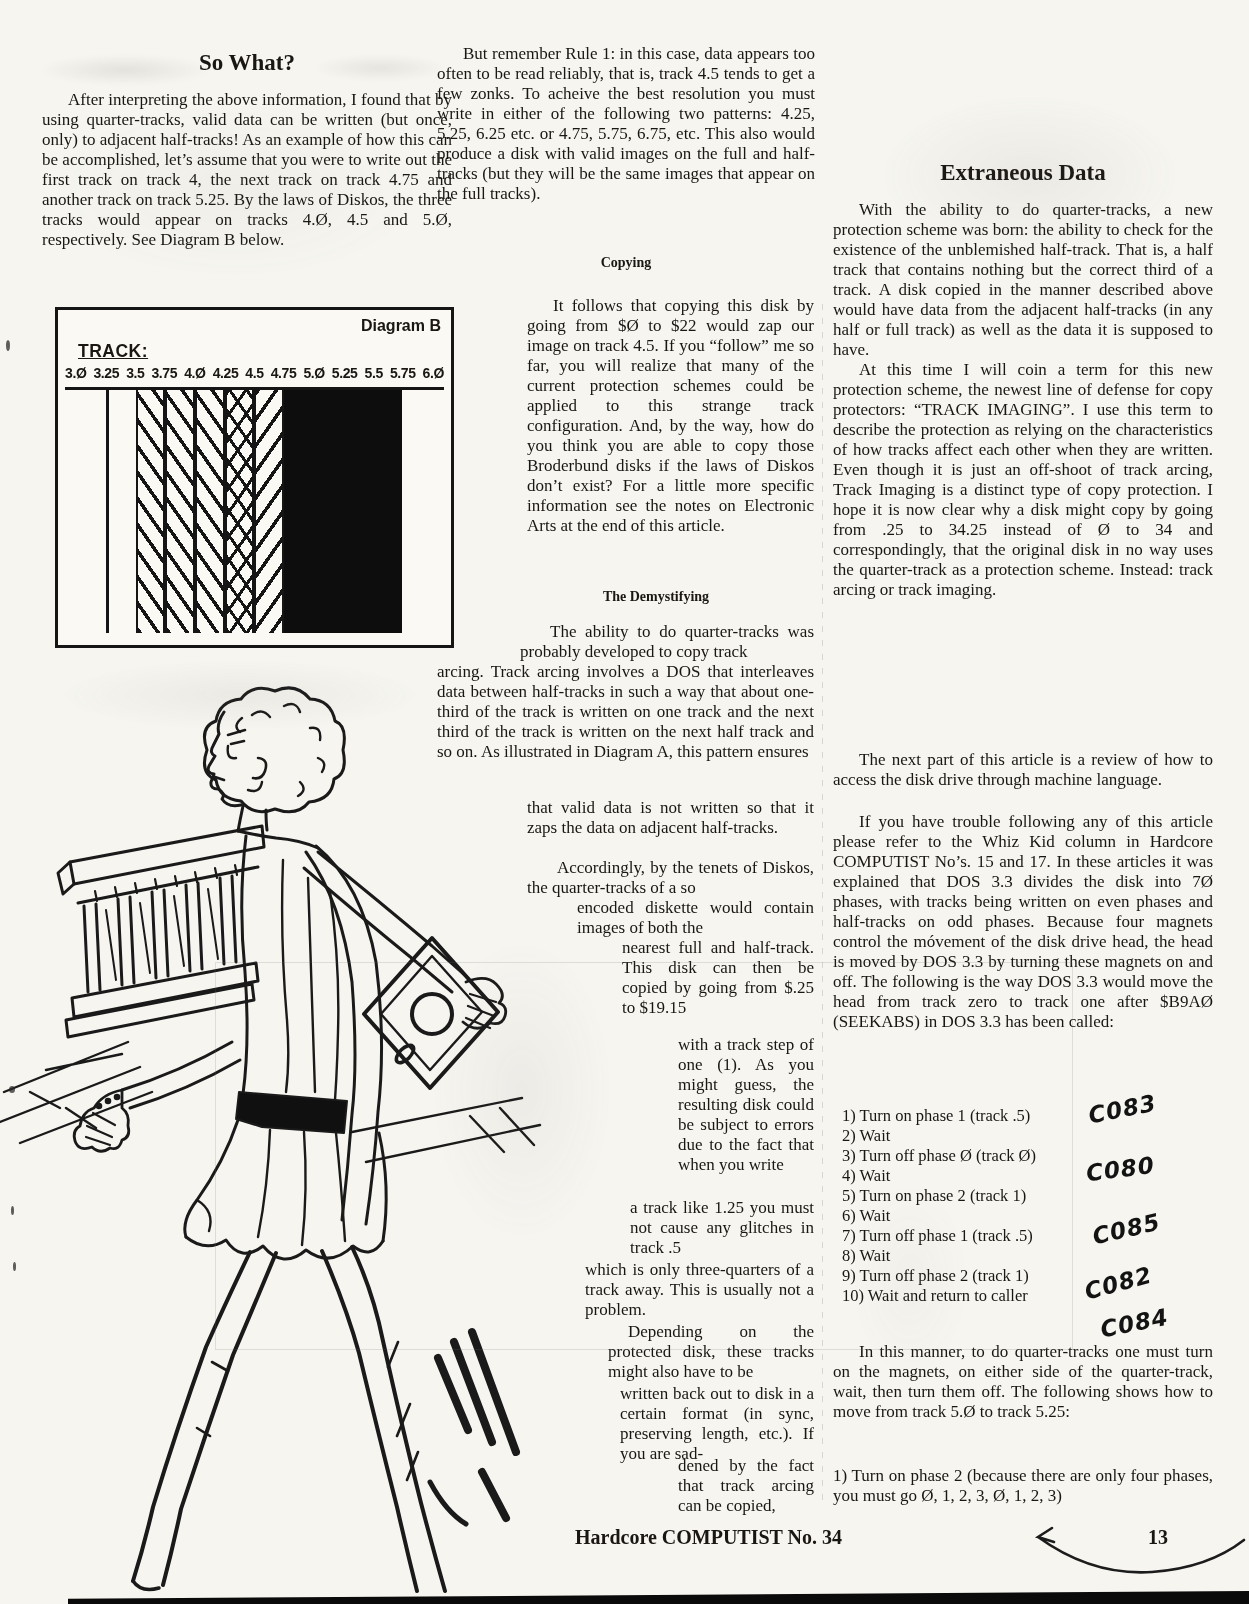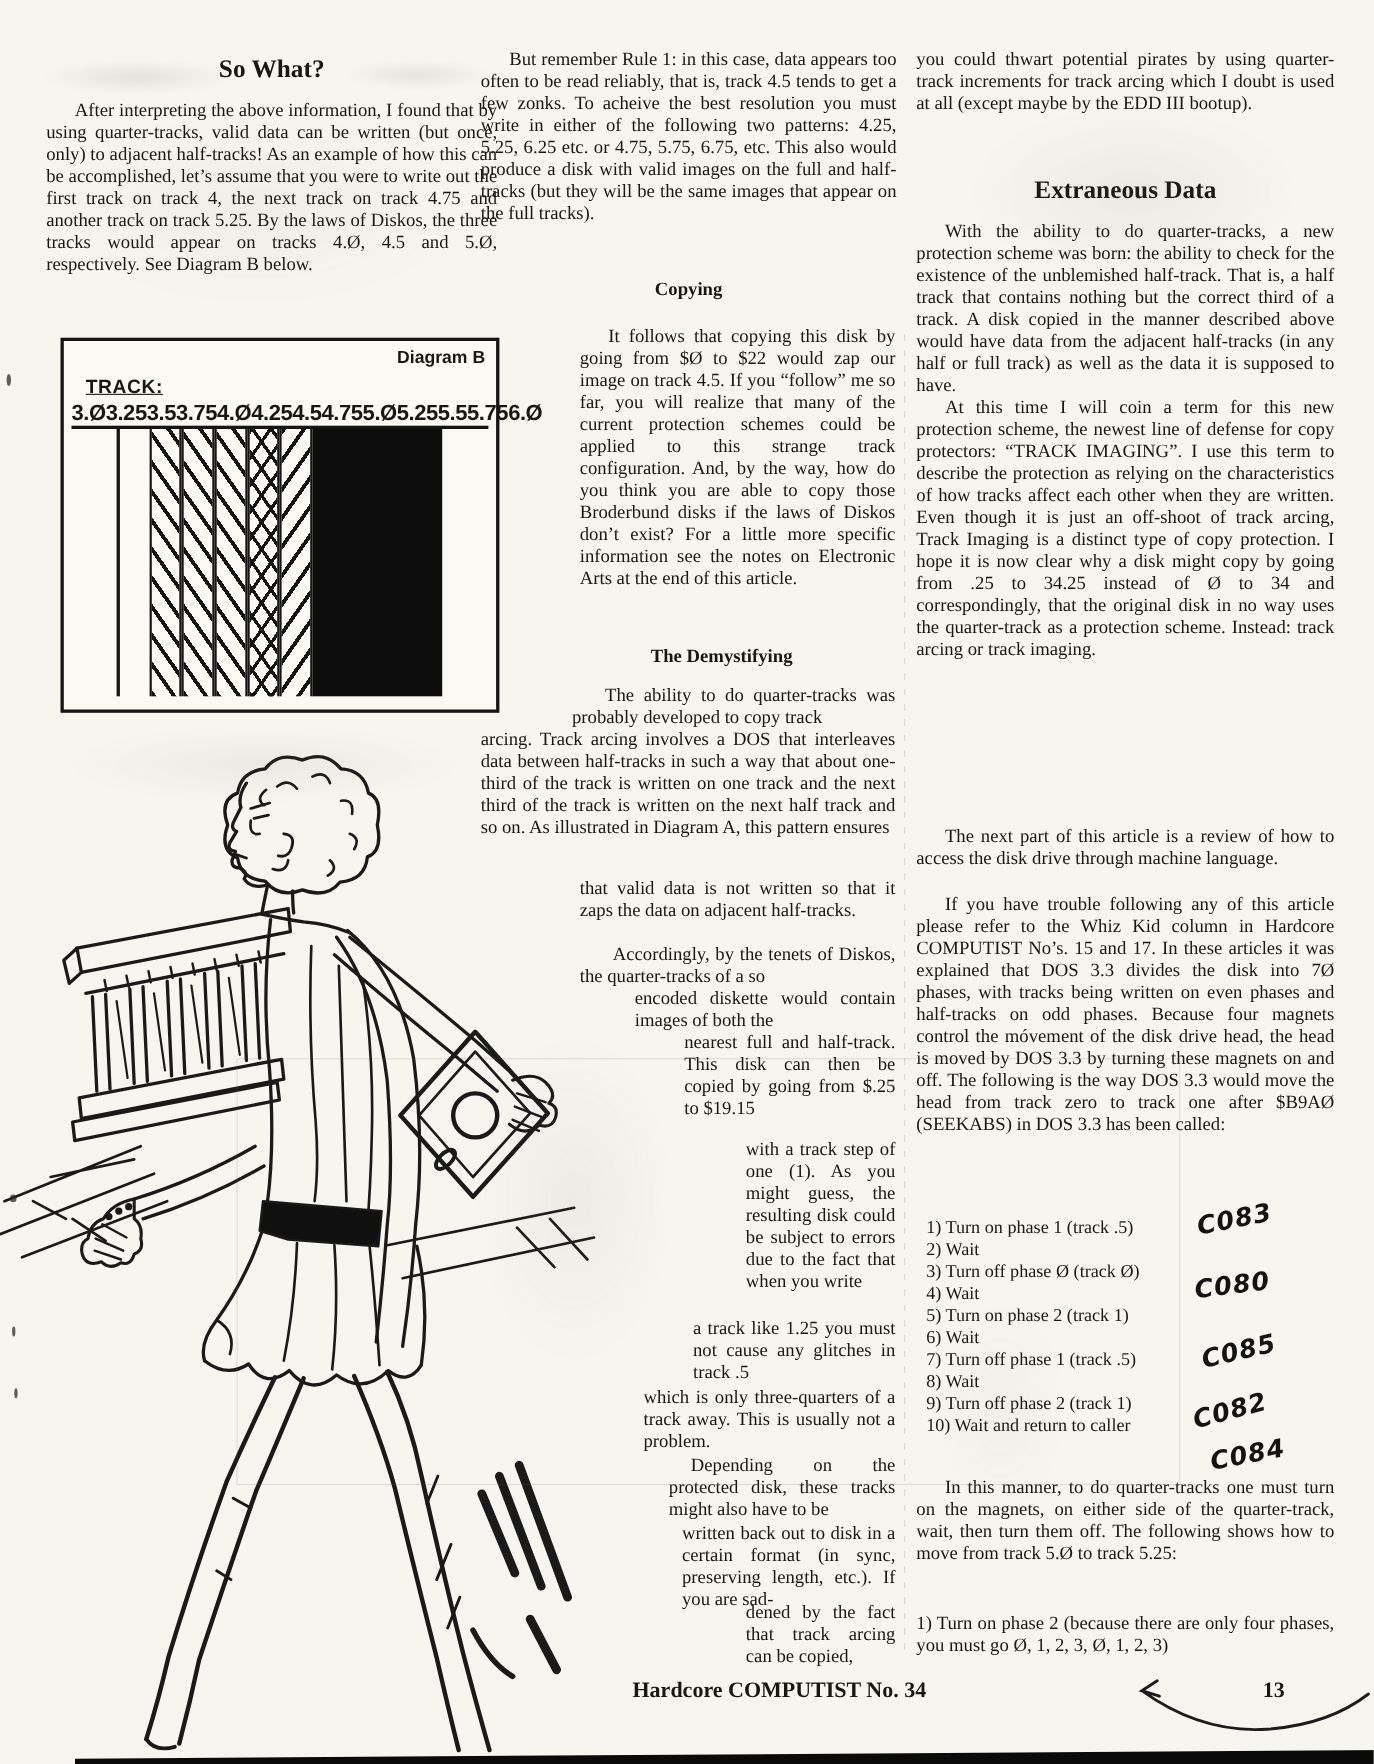--- a/index.html
+++ b/index.html
@@ -2,33 +2,33 @@
 <html><head>
 <meta charset="utf-8">
 <style>
   html,body{margin:0;padding:0;}
   body{width:1249px;height:1604px;position:relative;background:#f6f5f0;overflow:hidden;
        font-family:"Liberation Serif", serif;color:#191613;}
   .page{position:absolute;inset:0;padding-left:19px;}
   
   .tb{position:absolute;margin:0;font-size:17px;line-height:20px;text-align:justify;}
   .ind{text-indent:26px;}
-  .hd{position:absolute;margin:0;font-weight:bold;text-align:center;font-size:17px;line-height:26px;}
+  .hd{position:absolute;margin:0;font-weight:bold;text-align:center;font-size:14px;line-height:26px;}
   
   .h-sowhat{left:42px;top:50px;width:410px;font-size:23px;}
   .lc-p1{left:42px;top:90px;width:410px;}
   
   .diagram{position:absolute;left:55px;top:307px;width:399px;height:341px;border:3px solid #151515;
            background:#faf9f3;box-sizing:border-box;}
   .diag-label{position:absolute;right:10px;top:7px;font-family:"Liberation Sans",sans-serif;
               font-weight:bold;font-size:16px;}
   .track-title{position:absolute;left:20px;top:31px;font-family:"Liberation Sans",sans-serif;
                font-weight:bold;font-size:17.5px;letter-spacing:.5px;text-decoration:underline;}
   .ticks{position:absolute;left:7px;right:7px;top:55px;display:flex;justify-content:space-between;
-         font-family:"Liberation Sans",sans-serif;font-weight:bold;font-size:20px;white-space:nowrap;
+         font-family:"Liberation Sans",sans-serif;font-weight:bold;font-size:14px;white-space:nowrap;
          letter-spacing:-0.4px;}
   .axis{position:absolute;left:7px;right:7px;top:77px;height:3px;background:#151515;}
   .bands{position:absolute;left:7px;right:7px;top:80px;bottom:12px;}
   .band{position:absolute;top:0;bottom:0;box-sizing:border-box;}
   .vline{left:41px;width:3px;background:#151515;}
   .hL{background:repeating-linear-gradient(55deg,#151515 0 3.5px,transparent 3.5px 15px);
       border-left:2.5px solid #151515;border-right:2.5px solid #151515;}
   .hR{background:repeating-linear-gradient(125deg,#151515 0 3.5px,transparent 3.5px 15px);
       border-left:2.5px solid #151515;border-right:2.5px solid #151515;}
   .hX{background:repeating-linear-gradient(55deg,#151515 0 3px,transparent 3px 14px),
@@ -209,21 +209,20 @@
   <p class="tb s5">encoded diskette would contain images of both the</p>
   <p class="tb s4">Accordingly, by the tenets of Diskos, the quarter-tracks of a so</p>
   <p class="tb s6">nearest full and half-track. This disk can then be copied by going from $.25 to $19.15</p>
   <p class="tb s7">with a track step of one (1). As you might guess, the resulting disk could be subject to errors due to the fact that when you write</p>
   <p class="tb s8">a track like 1.25 you must not cause any glitches in track .5</p>
   <p class="tb s9">which is only three-quarters of a track away. This is usually not a problem.</p>
   <p class="tb s10">Depending on the protected disk, these tracks might also have to be</p>
   <p class="tb s11">written back out to disk in a certain format (in sync, preserving length, etc.). If you are sad-</p>
   <p class="tb s12">dened by the fact that track arcing can be copied,</p>
 
-  <p class="tb rc r1">you could thwart potential pirates by using quarter-track increments for track arcing which I doubt is used at all (except maybe by the EDD III bootup).</p>
   <h3 class="hd h-extra">Extraneous Data</h3>
   <p class="tb rc r2 ind">With the ability to do quarter-tracks, a new protection scheme was born: the ability to check for the existence of the unblemished half-track. That is, a half track that contains nothing but the correct third of a track. A disk copied in the manner described above would have data from the adjacent half-tracks (in any half or full track) as well as the data it is supposed to have.</p>
   <p class="tb rc r3 ind">At this time I will coin a term for this new protection scheme, the newest line of defense for copy protectors: “TRACK IMAGING”. I use this term to describe the protection as relying on the characteristics of how tracks affect each other when they are written. Even though it is just an off-shoot of track arcing, Track Imaging is a distinct type of copy protection. I hope it is now clear why a disk might copy by going from .25 to 34.25 instead of Ø to 34 and correspondingly, that the original disk in no way uses the quarter-track as a protection scheme. Instead: track arcing or track imaging.</p>
   <p class="tb rc r4 ind">The next part of this article is a review of how to access the disk drive through machine language.</p>
   <p class="tb rc r5 ind">If you have trouble following any of this article please refer to the Whiz Kid column in Hardcore COMPUTIST No’s. 15 and 17. In these articles it was explained that DOS 3.3 divides the disk into 7Ø phases, with tracks being written on even phases and half-tracks on odd phases. Because four magnets control the móvement of the disk drive head, the head is moved by DOS 3.3 by turning these magnets on and off. The following is the way DOS 3.3 would move the head from track zero to track one after $B9AØ (SEEKABS) in DOS 3.3 has been called:</p>
 
   <div class="steps">
     <div class="step-row">1) Turn on phase 1 (track .5)</div>
     <div class="step-row">2) Wait</div>
     <div class="step-row">3) Turn off phase Ø (track Ø)</div>

